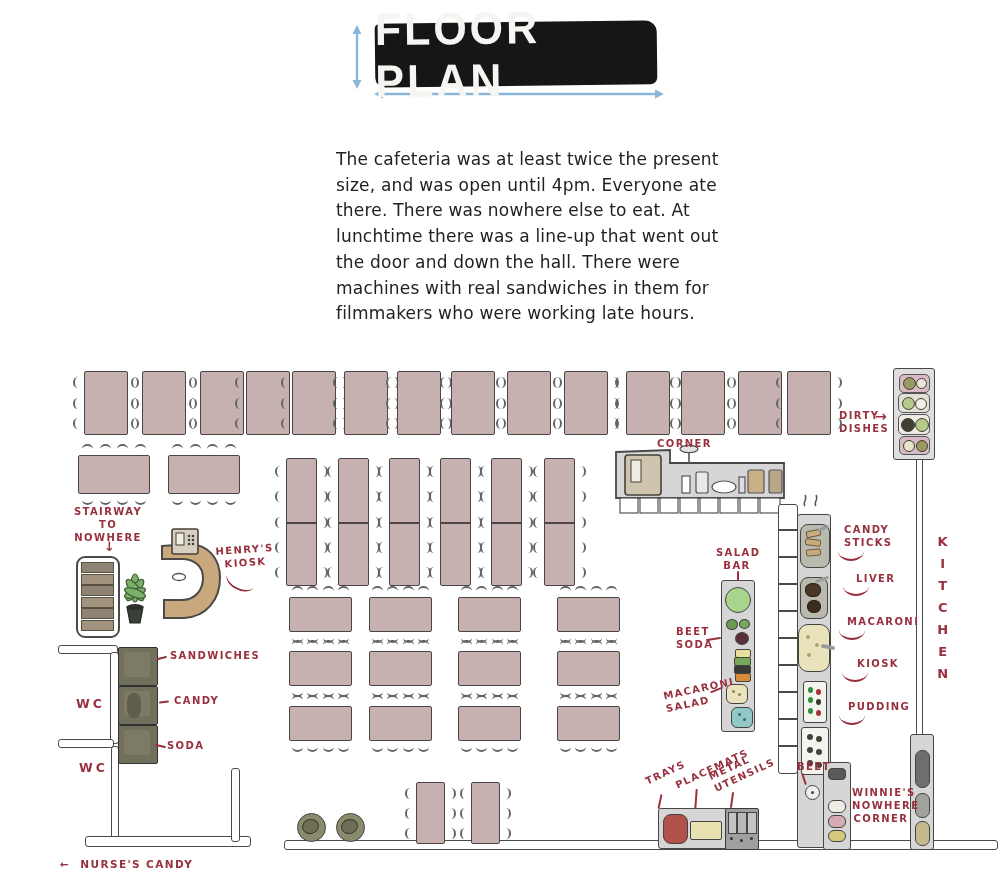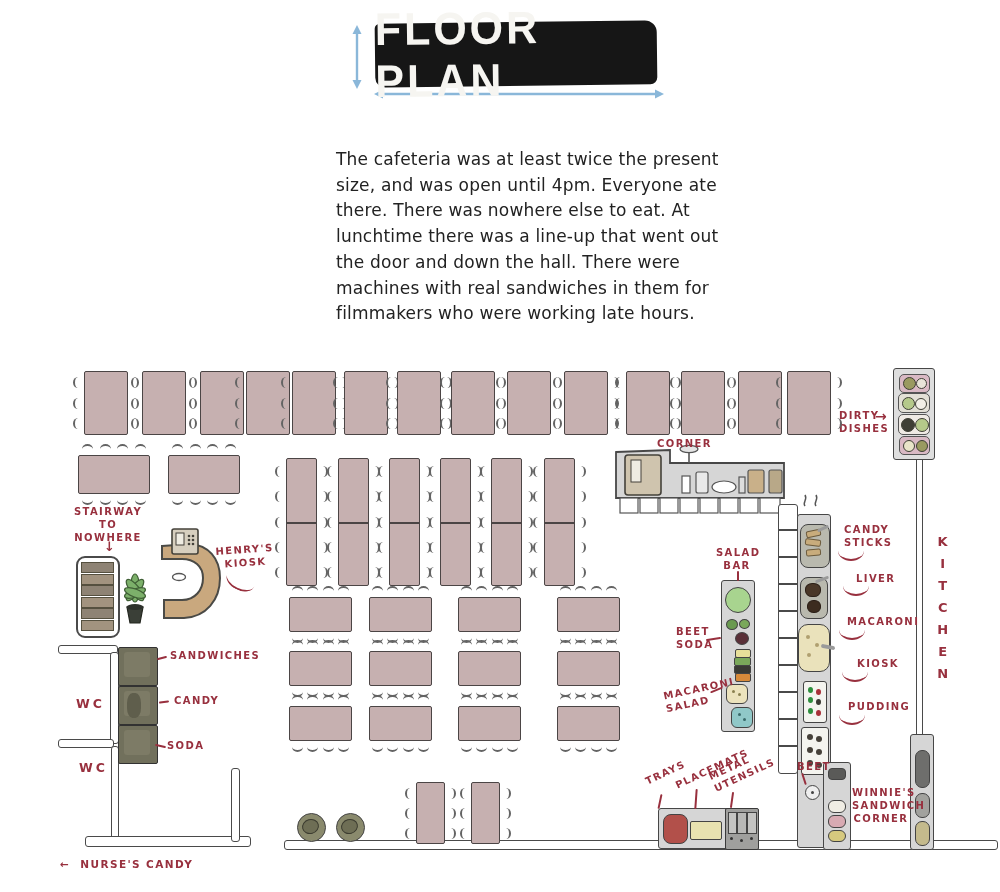--- a/index.html
+++ b/index.html
@@ -332,21 +332,21 @@
     <div class="lbl" style="left:676px;top:779px;transform:rotate(-25deg);transform-origin:left center;">PLACEMATS</div>
     <div class="tick" style="left:695px;top:789px;width:2px;height:20px;transform:rotate(4deg);"></div>
     <div class="lbl" style="left:712px;top:770px;transform:rotate(-25deg);transform-origin:left center;">METAL
 UTENSILS</div>
     <div class="tick" style="left:731px;top:792px;width:2px;height:16px;transform:rotate(8deg);"></div>
 
     <div class="lbl" style="left:797px;top:760px;">BEET</div>
     <div class="tick" style="left:803px;top:773px;width:2px;height:12px;transform:rotate(-18deg);"></div>
 
     <div class="lbl center" style="left:852px;top:786px;width:58px;">WINNIE'S
-SANDWICH
+NOWHERE
 CORNER</div>
   <div class="tbl" style="left: 84px; top: 371px; width: 42px; height: 62px;">
         <div class="chair ch-l" style="left: -12px; top: 4.83333px;"></div>
         <div class="chair ch-l" style="left: -12px; top: 25.5px;"></div>
         <div class="chair ch-l" style="left: -12px; top: 46.1667px;"></div>
         <div class="chair ch-r" style="right: -12px; top: 4.83333px;"></div>
         <div class="chair ch-r" style="right: -12px; top: 25.5px;"></div>
         <div class="chair ch-r" style="right: -12px; top: 46.1667px;"></div>
       </div>
       <div class="tbl" style="left: 142px; top: 371px; width: 42px; height: 62px;">

